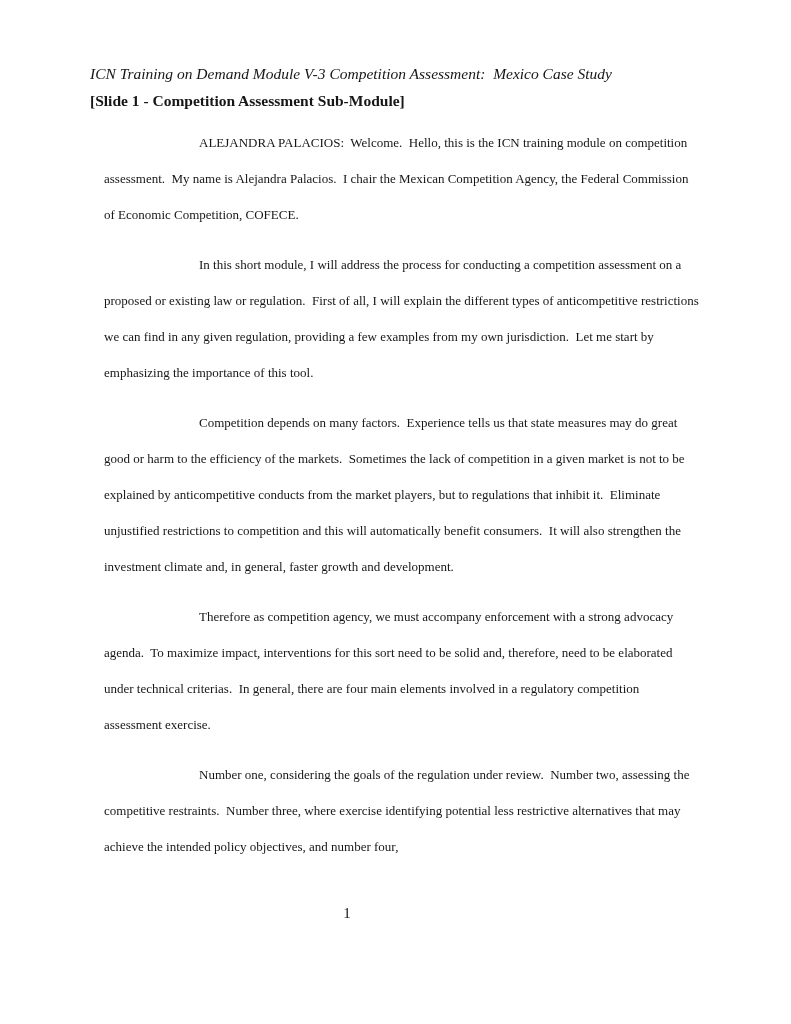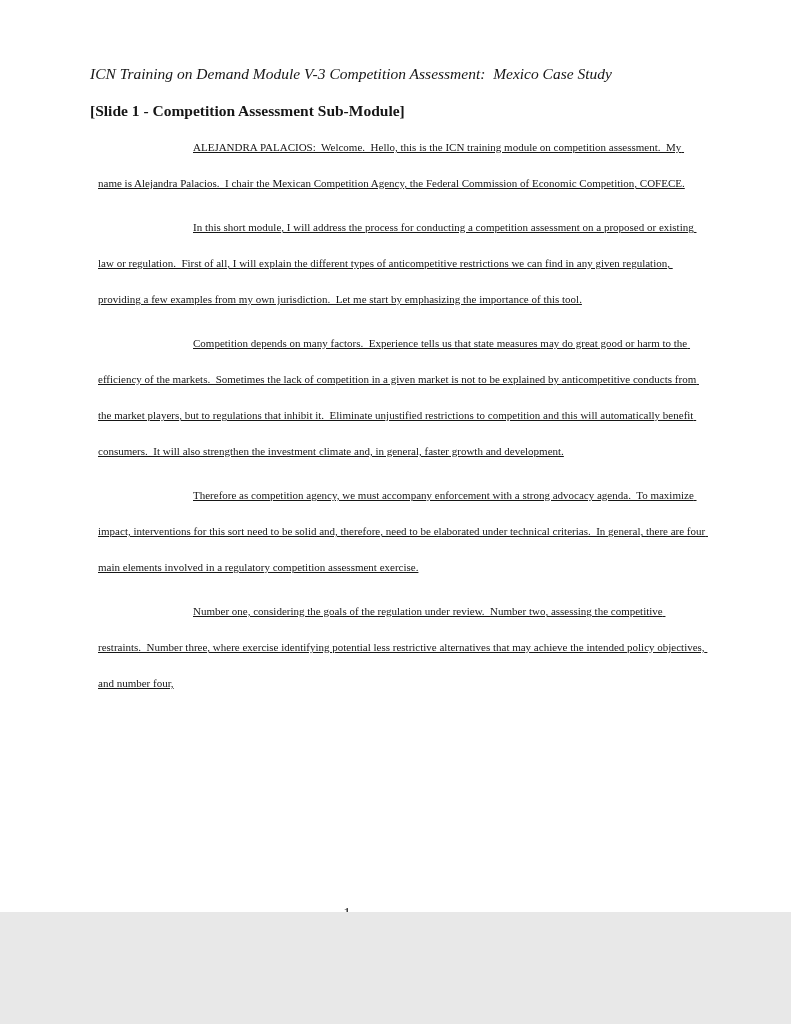--- a/index.html
+++ b/index.html
@@ -3,21 +3,21 @@
 <meta charset="utf-8">
 <style>
   html, body {
     margin: 0;
     padding: 0;
     background: #e8e8e8;
   }
   .page {
     position: relative;
     width: 791px;
-    height: 912px;
+    height: 1024px;
     margin: 0 auto;
     background: #ffffff;
     font-family: "Liberation Serif", "DejaVu Serif", serif;
     color: #161616;
     overflow: hidden;
     box-sizing: border-box;
   }
   .content {
     position: absolute;
     left: 90px;
@@ -30,35 +30,34 @@
     line-height: 21px;
     white-space: pre-wrap;
   }
   .slide-heading {
     font-weight: bold;
     font-size: 15.5px;
     line-height: 21px;
     white-space: pre-wrap;
   }
   .slide-heading.first {
-    margin-top: 16px;
+    margin-top: 6px;
   }
   .slide-heading.second {
     margin-top: 17px;
   }
   .body-text {
     margin-top: 7px;
   }
   .body-text p {
-    margin: 8px;
-    font-size: 11px;
+    margin: 14px;
+    font-size: 13px;
     line-height: 36px;
     text-indent: 95px;
     white-space: pre-wrap;
-    text-decoration: underline;
   }
   .page-number {
     position: absolute;
     top: 903px;
     left: 0;
     width: 694px; 
     text-align: center;
     font-size: 15px;
     line-height: 20px;
   }

